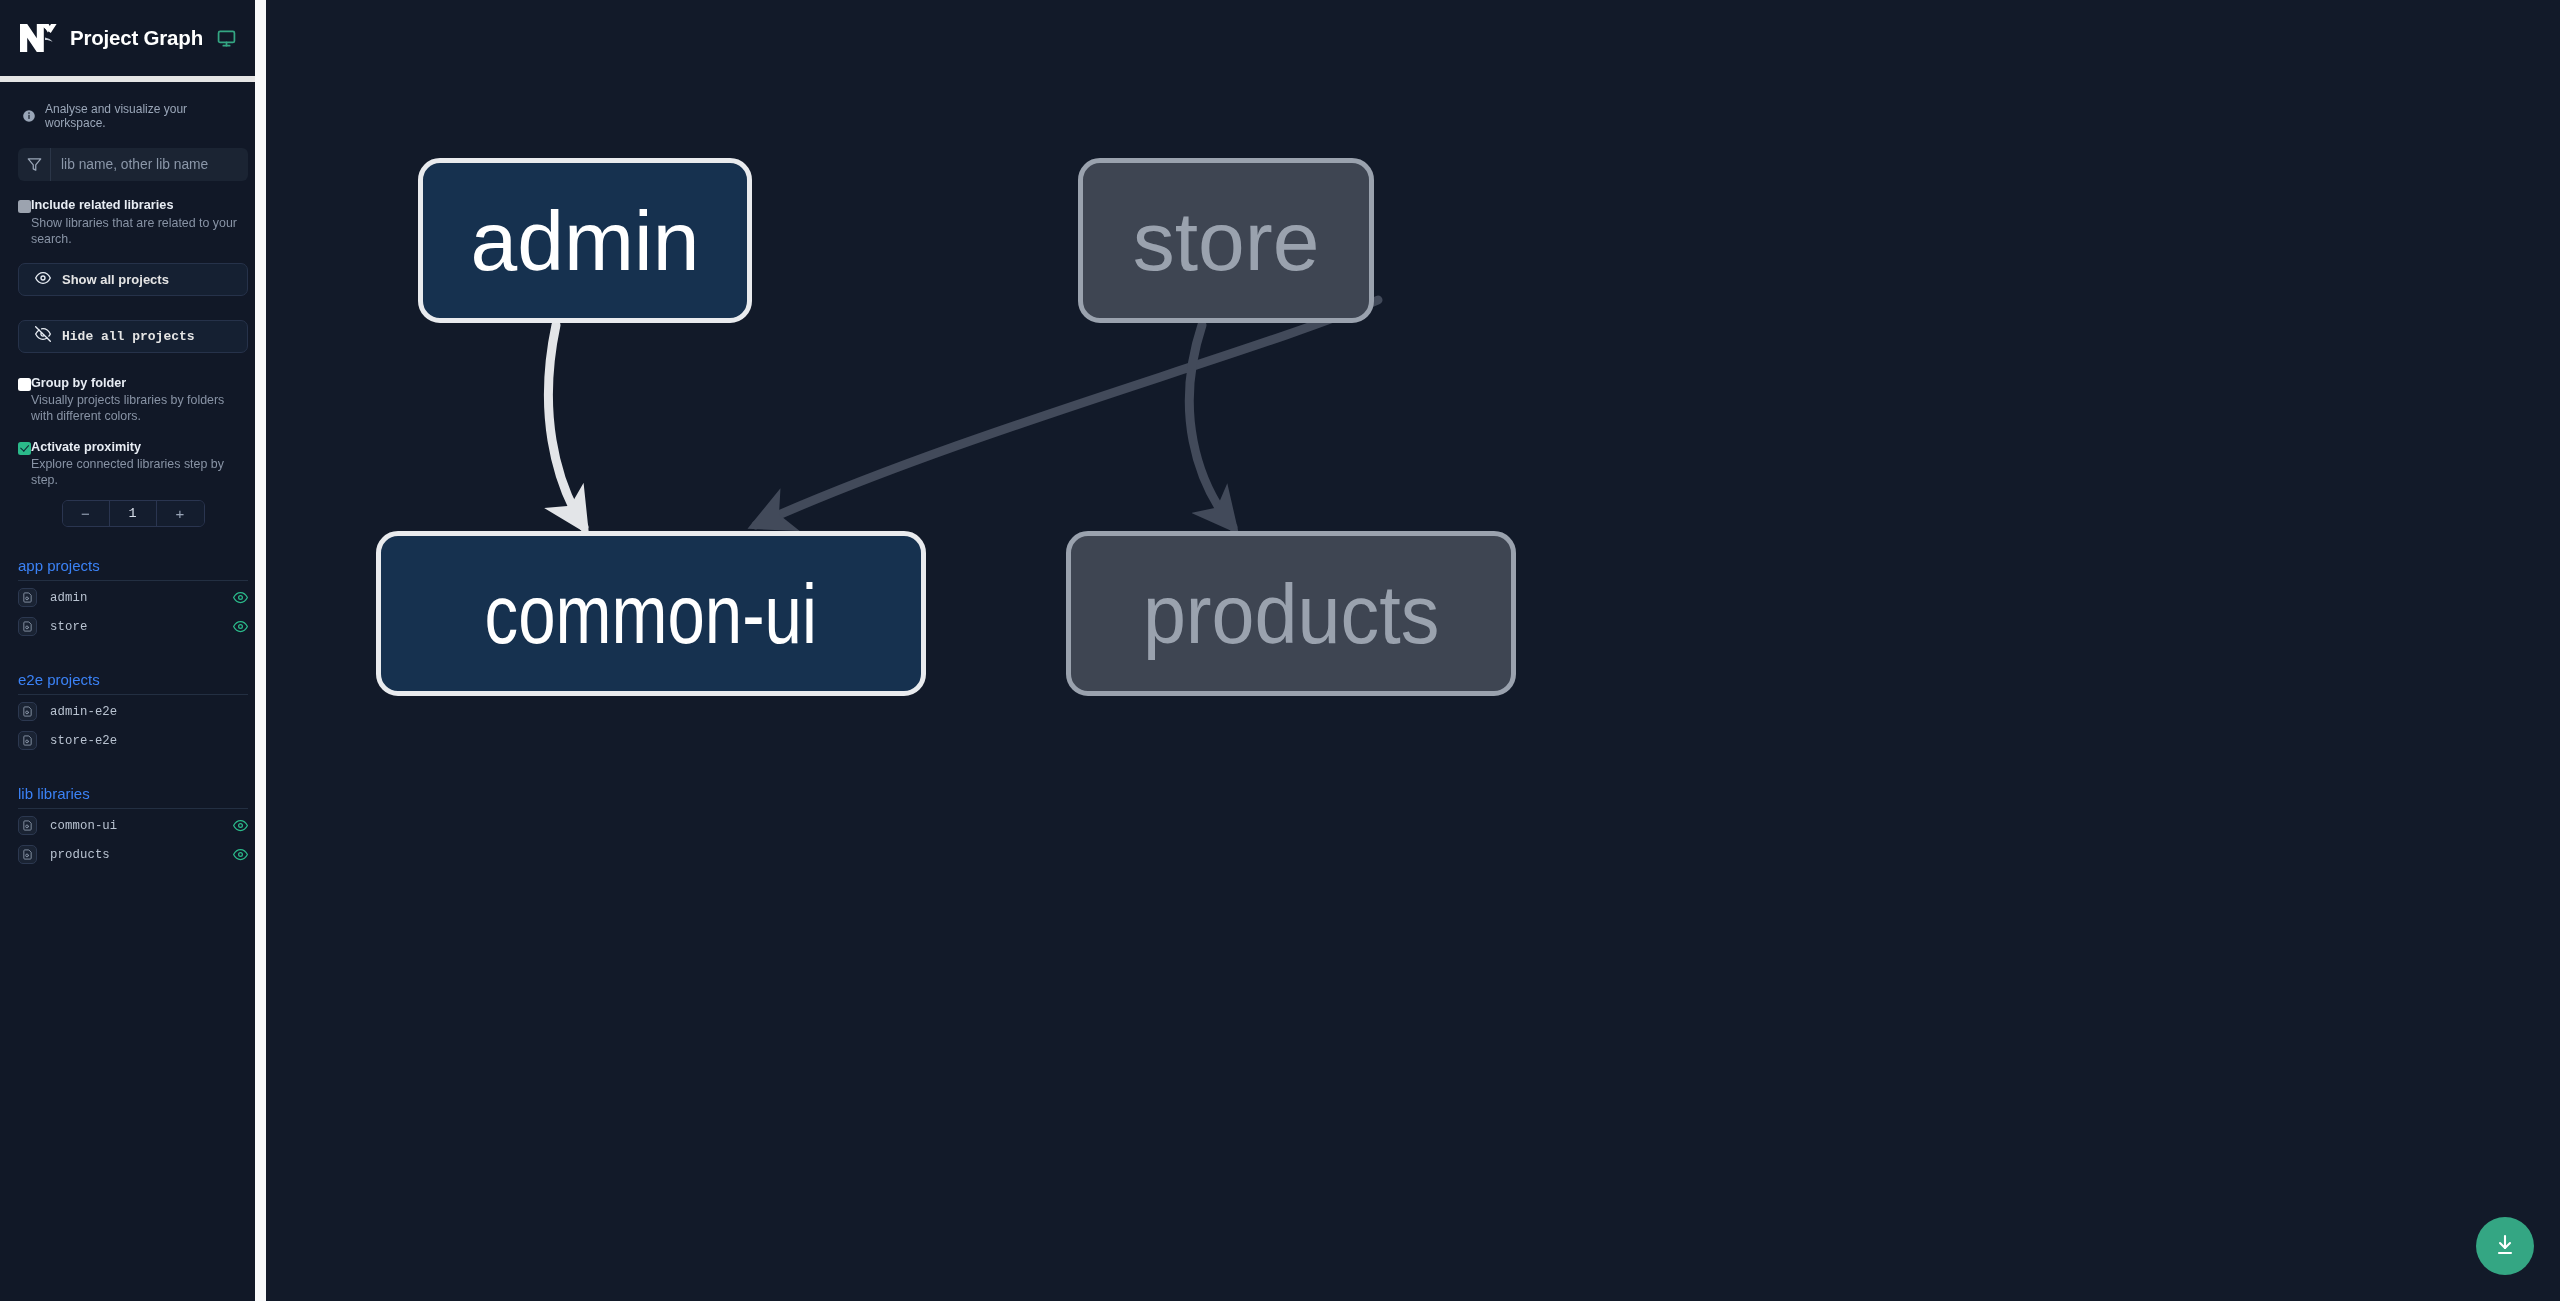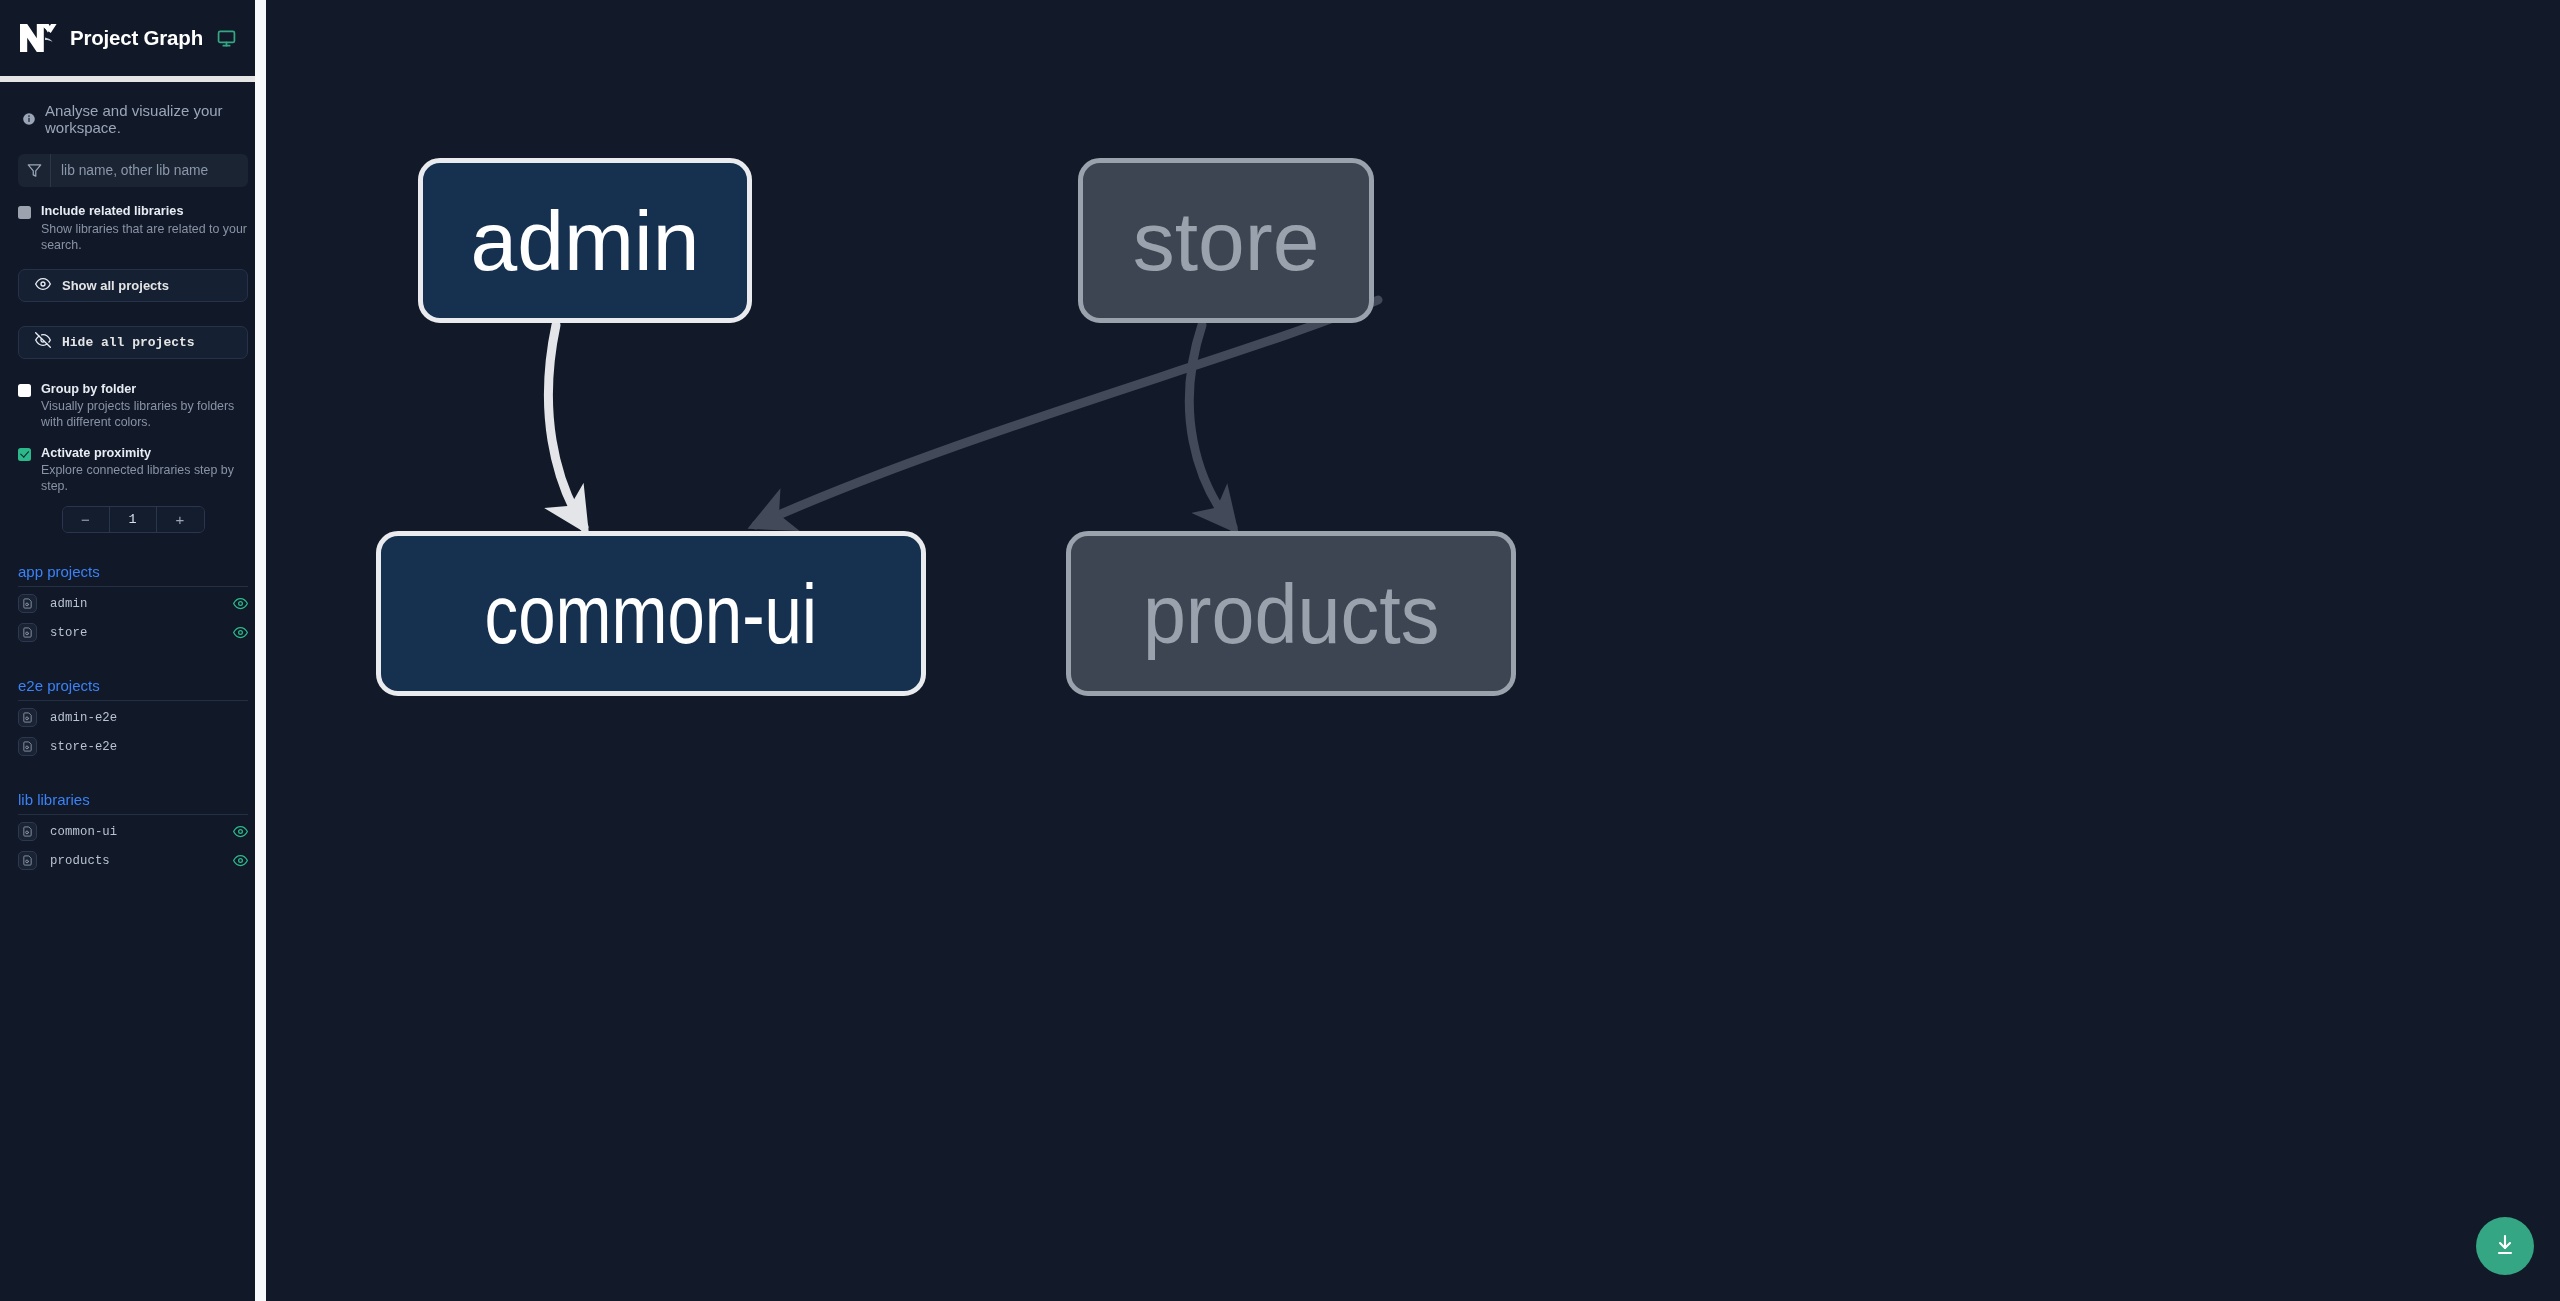--- a/index.html
+++ b/index.html
@@ -39,21 +39,21 @@
     color: #ffffff; font-size: 20.5px; font-weight: 700;
     letter-spacing: -0.2px;
   }
   .monitor-icon { margin-left: 14px; width: 19px; height: 19px; display:block; }
 
   .tagline-row {
     display: flex; align-items: center; gap: 9px;
     padding: 20px 18px 0 22px;
   }
   .info-icon { width: 14px; height: 14px; flex: 0 0 14px; }
-  .tagline { color: #9aa6b8; font-size: 15px; }
+  .tagline { color: #9aa6b8; font-size: 12px; }
 
   .search-wrap { padding: 18px 18px 0 18px; }
   .search-box {
     display: flex; align-items: stretch;
     height: 33px;
     background: #1b2433;
     border-radius: 6px;
     overflow: hidden;
   }
   .search-icon-cell {
@@ -64,21 +64,21 @@
   .funnel-icon { width: 15px; height: 15px; }
   .search-input {
     flex: 1; background: transparent; border: 0; outline: none;
     color: #cbd5e1; font-size: 13.8px;
     font-family: "Liberation Sans", sans-serif;
     padding: 0 10px;
   }
   .search-input::placeholder { color: #8b97a9; }
 
   .check-row {
-    display: flex; gap: 10px;
+    display: flex; gap: 0;
     padding: 16px 18px 0 18px;
   }
   .cb {
     width: 13px; height: 13px; flex: 0 0 13px;
     margin-top: 3px; border-radius: 2.5px;
     position: relative;
   }
   .cb.grey { background: #9ca3af; }
   .cb.white { background: #ffffff; }
   .cb.green { background: #2bb98a; }

